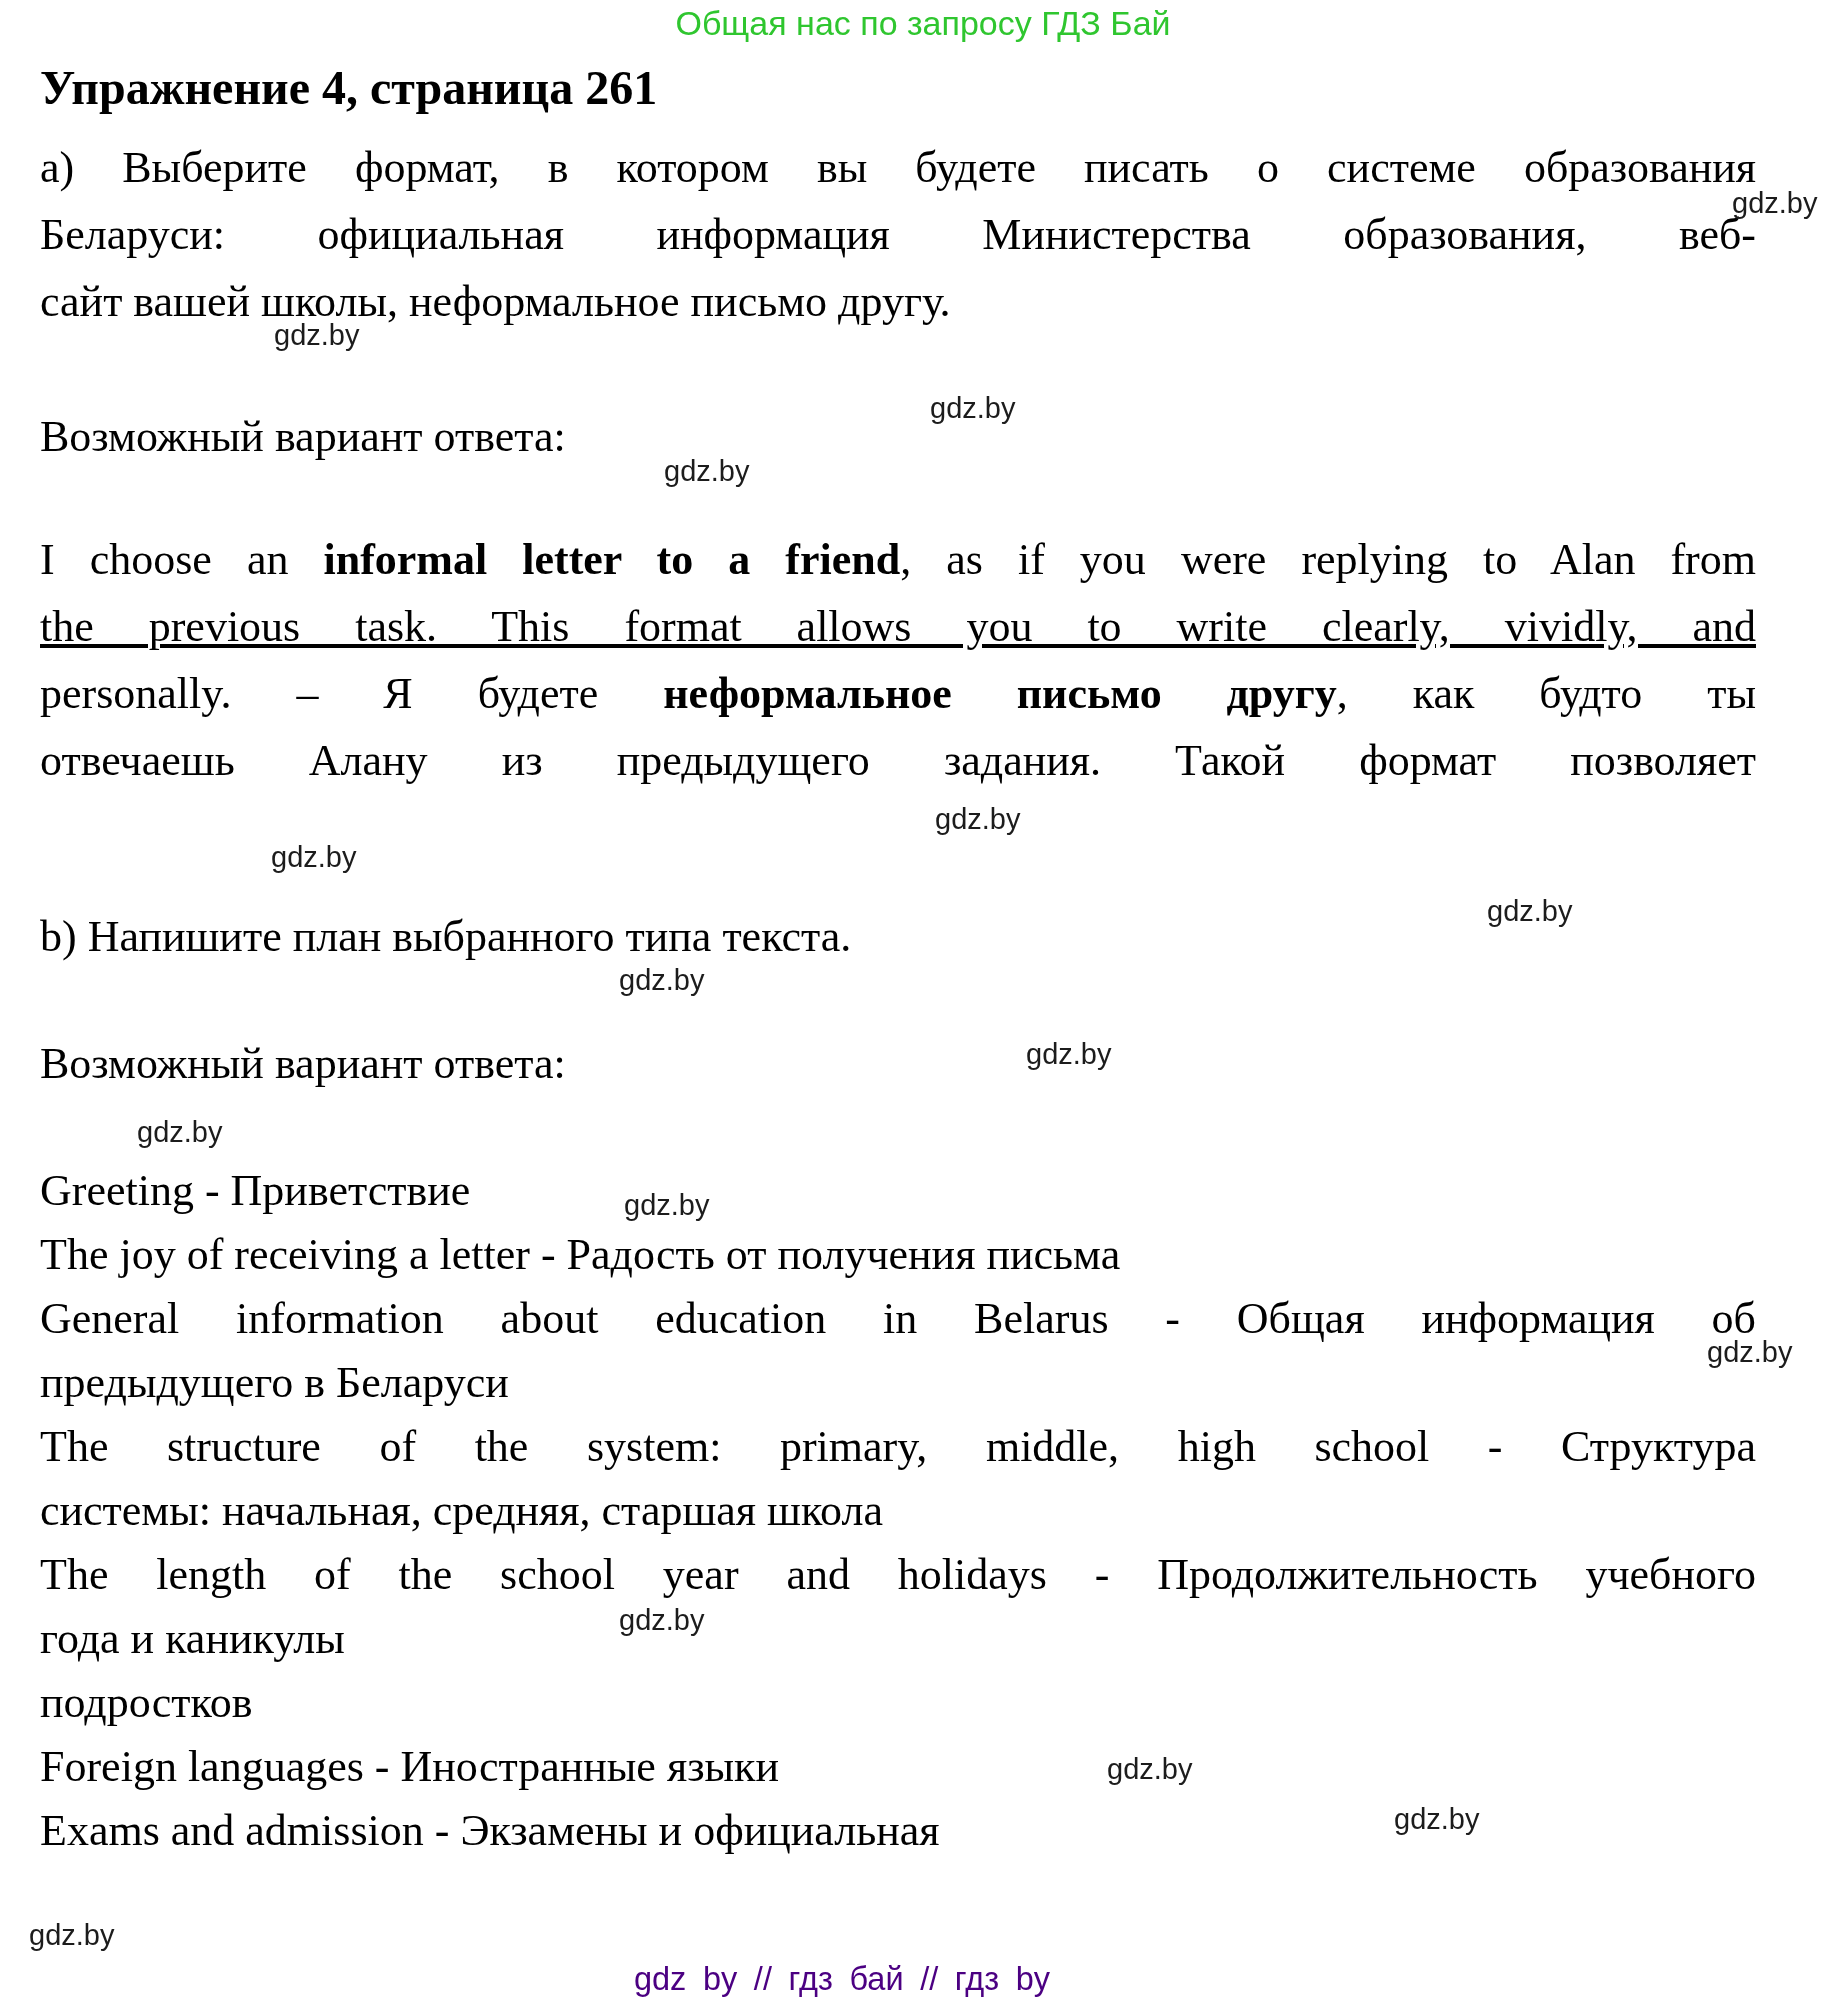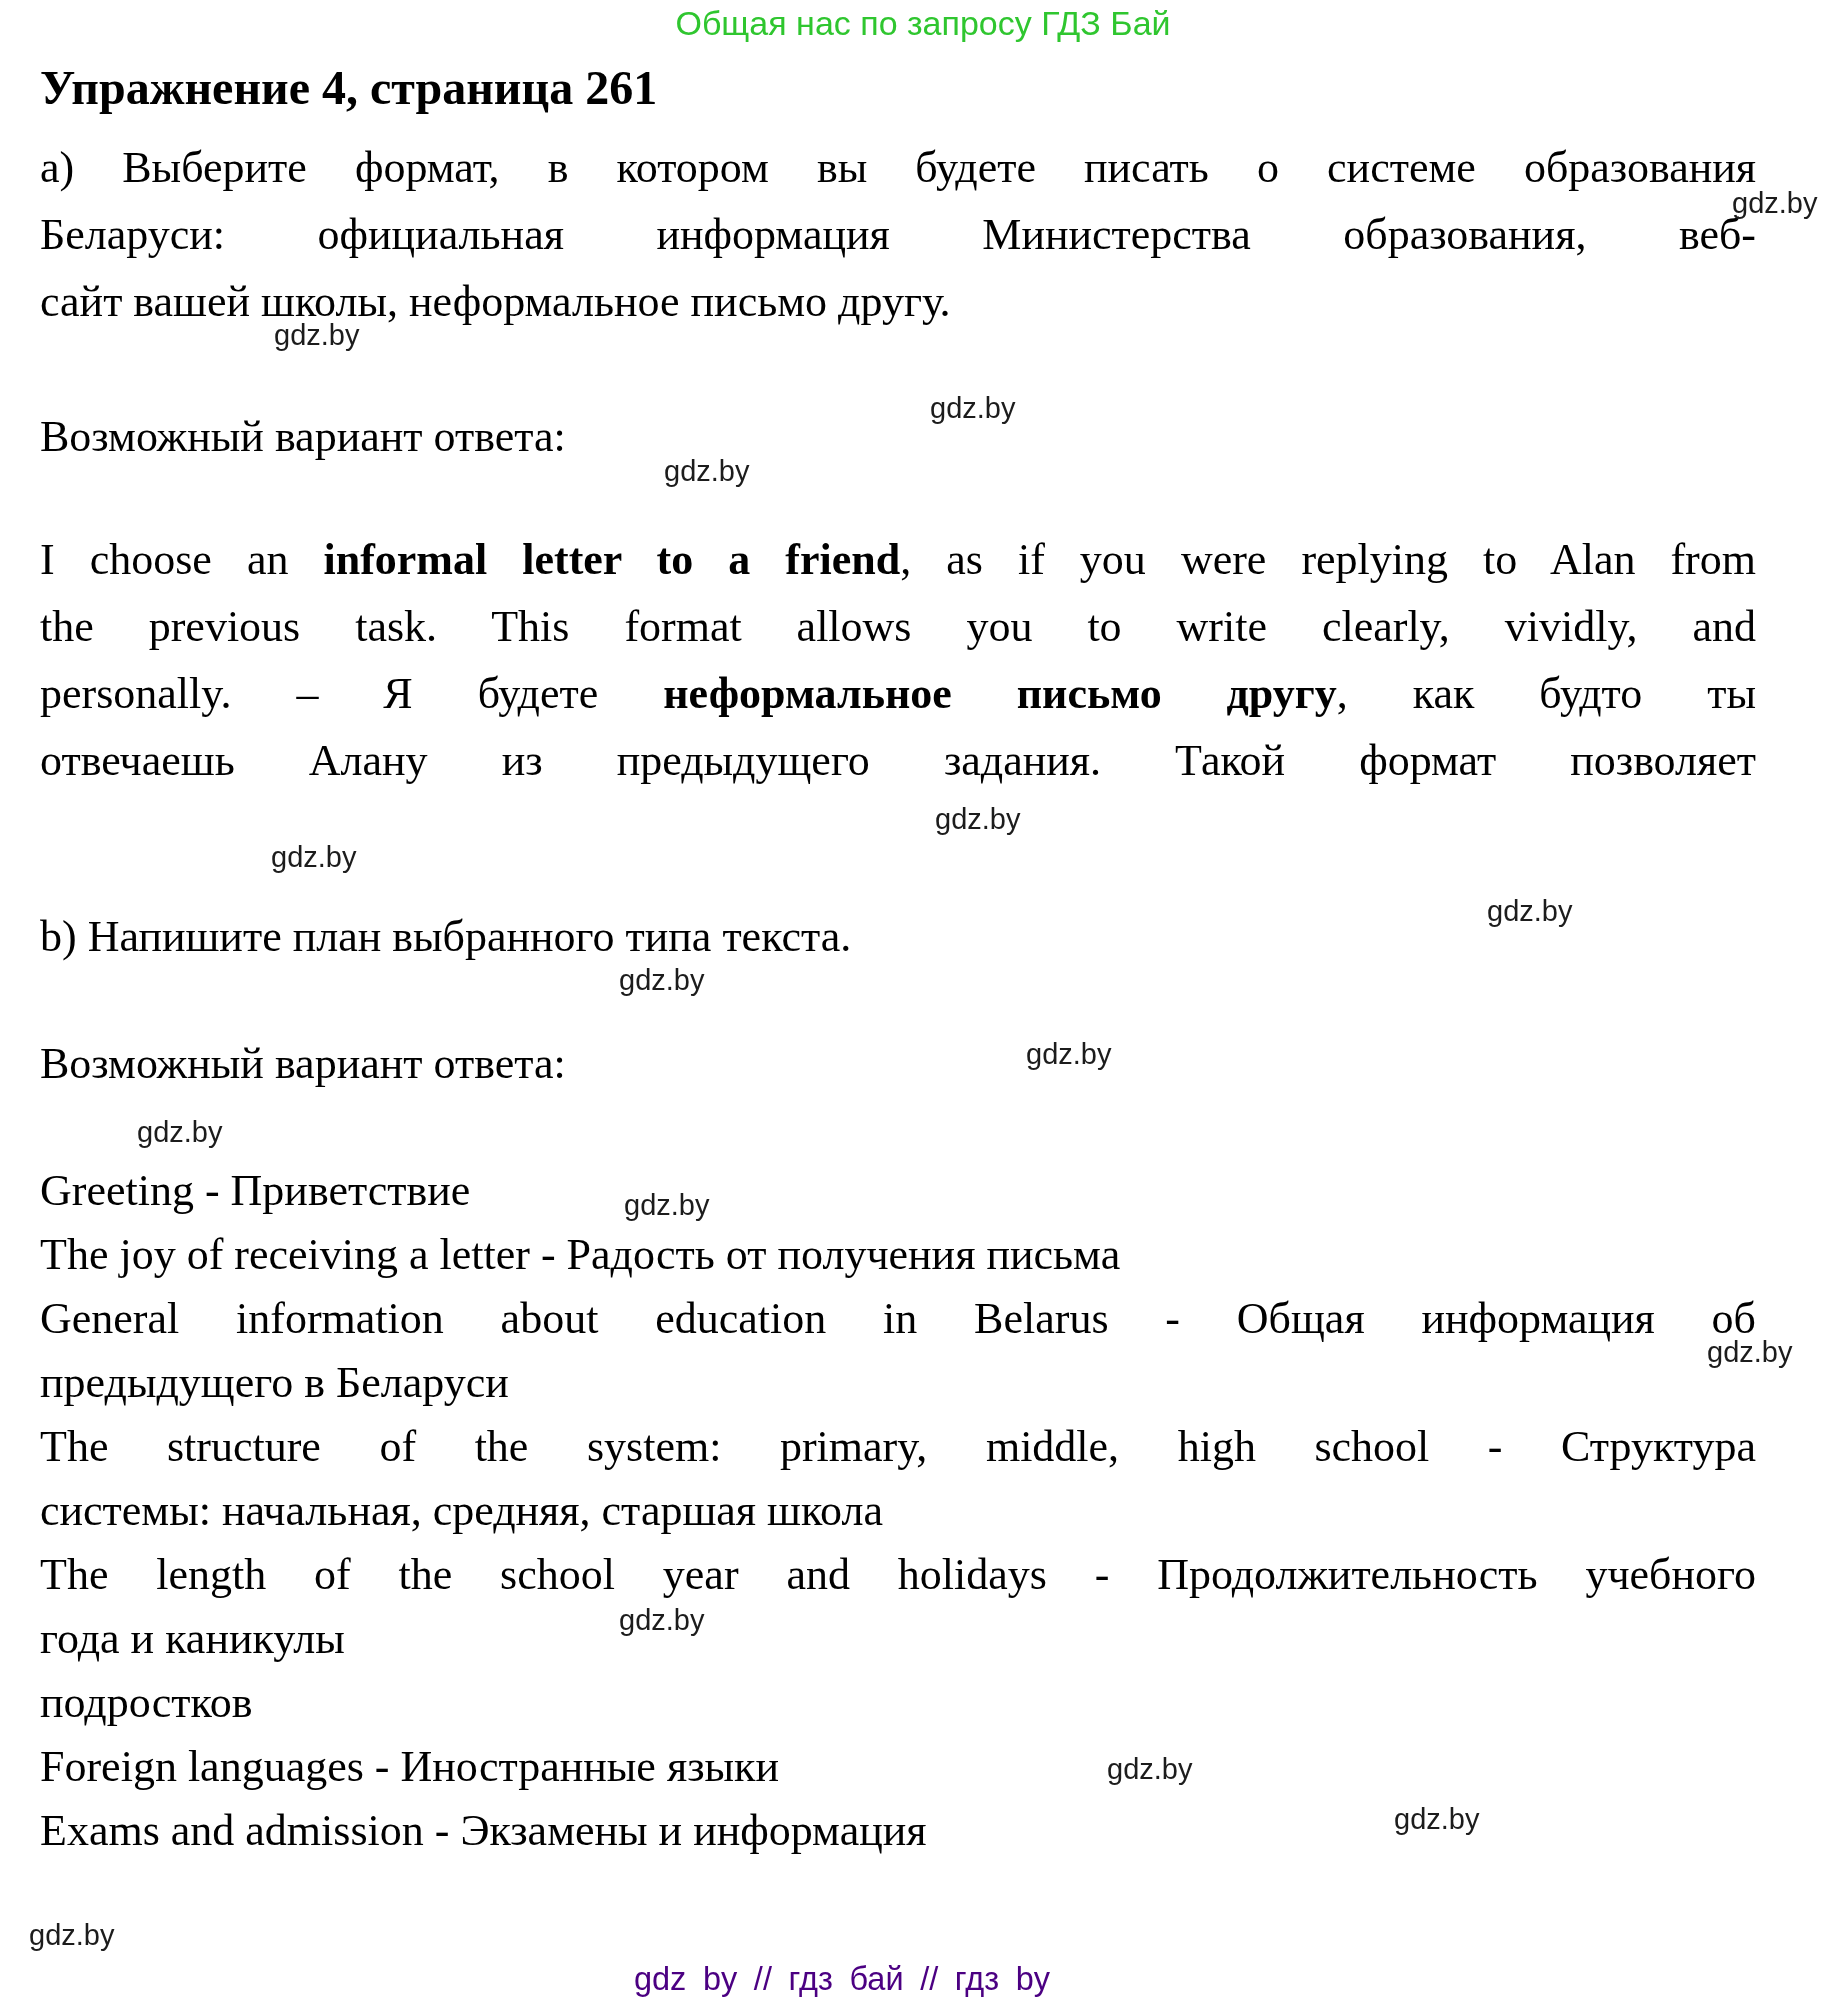--- a/index.html
+++ b/index.html
@@ -52,42 +52,42 @@
     <div class="block" style="top: 134px;">
       <div class="line just" style="line-height: 67px;"><span>а) Выберите формат, в котором вы будете писать о системе образования</span></div>
       <div class="line just" style="line-height: 67px;"><span>Беларуси: официальная информация Министерства образования, веб-</span></div>
       <div class="line left" style="line-height: 67px;"><span>сайт вашей школы, неформальное письмо другу.</span></div>
     </div>
     <div class="block" style="top: 403px;">
       <div class="line left" style="line-height: 67px;"><span>Возможный вариант ответа:</span></div>
     </div>
     <div class="block" style="top: 526px;">
       <div class="line just" style="line-height: 67px;"><span>I choose an </span><span class="b">informal letter to a friend</span><span>, as if you were replying to Alan from</span></div>
-      <div class="line just" style="line-height: 67px;"><span>the previous task. This format allows you to write clearly, vividly, and</span></div>
+      <div class="line just" style="line-height: 67px; text-decoration: underline;"><span>the previous task. This format allows you to write clearly, vividly, and</span></div>
       <div class="line just" style="line-height: 67px;"><span>personally. – Я будете </span><span class="b">неформальное письмо другу</span><span>, как будто ты</span></div>
       <div class="line just" style="line-height: 67px;"><span>отвечаешь Алану из предыдущего задания. Такой формат позволяет</span></div>
     </div>
     <div class="block" style="top: 903px;">
       <div class="line left" style="line-height: 67px;"><span>b) Напишите план выбранного типа текста.</span></div>
     </div>
     <div class="block" style="top: 1030px;">
       <div class="line left" style="line-height: 67px;"><span>Возможный вариант ответа:</span></div>
     </div>
     <div class="block" style="top: 1159px;">
       <div class="line left" style="line-height: 64px;"><span>Greeting - Приветствие</span></div>
       <div class="line left" style="line-height: 64px;"><span>The joy of receiving a letter - Радость от получения письма</span></div>
       <div class="line just" style="line-height: 64px;"><span>General information about education in Belarus - Общая информация об</span></div>
       <div class="line left" style="line-height: 64px;"><span>предыдущего в Беларуси</span></div>
       <div class="line just" style="line-height: 64px;"><span>The structure of the system: primary, middle, high school - Структура</span></div>
       <div class="line left" style="line-height: 64px;"><span>системы: начальная, средняя, старшая школа</span></div>
       <div class="line just" style="line-height: 64px;"><span>The length of the school year and holidays - Продолжительность учебного</span></div>
       <div class="line left" style="line-height: 64px;"><span>года и каникулы</span></div>
       <div class="line left" style="line-height: 64px;"><span>подростков</span></div>
       <div class="line left" style="line-height: 64px;"><span>Foreign languages - Иностранные языки</span></div>
-      <div class="line left" style="line-height: 64px;"><span>Exams and admission - Экзамены и информация</span></div>
+      <div class="line left" style="line-height: 64px;"><span>Exams and admission - Экзамены и официальная</span></div>
     </div>
   </div>
 
 <div id="watermarks">
     <span class="wm" style="left: 1732px; top: 187px; color: rgb(28, 28, 28);">gdz.by</span>
     <span class="wm" style="left: 274px; top: 319px; color: rgb(28, 28, 28);">gdz.by</span>
     <span class="wm" style="left: 930px; top: 392px; color: rgb(28, 28, 28);">gdz.by</span>
     <span class="wm" style="left: 664px; top: 455px; color: rgb(28, 28, 28);">gdz.by</span>
     <span class="wm" style="left: 935px; top: 803px; color: rgb(28, 28, 28);">gdz.by</span>
     <span class="wm" style="left: 271px; top: 841px; color: rgb(28, 28, 28);">gdz.by</span>

